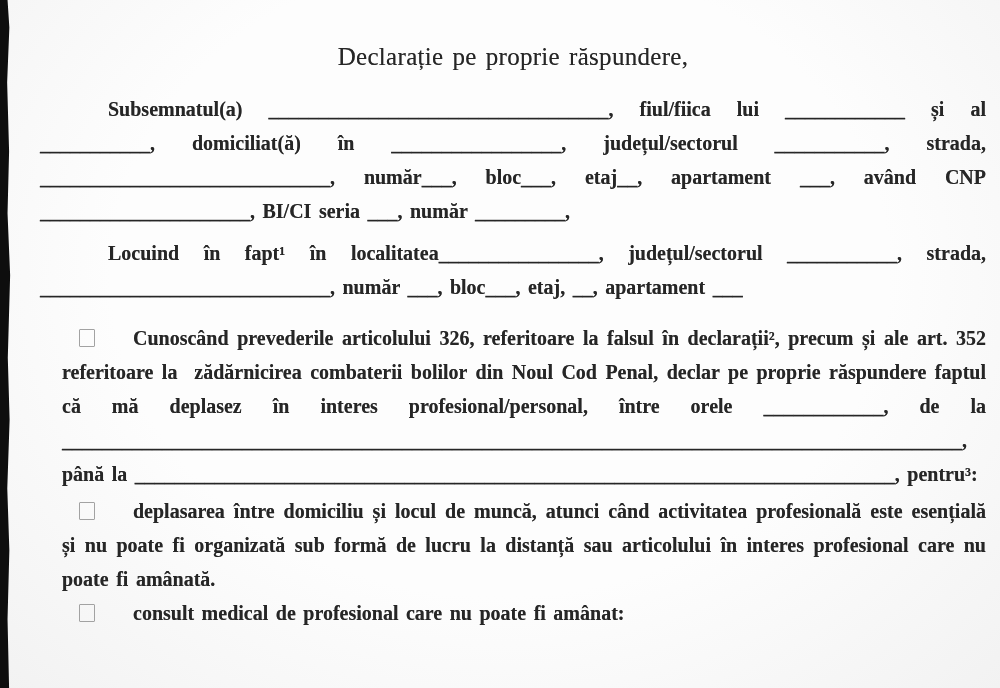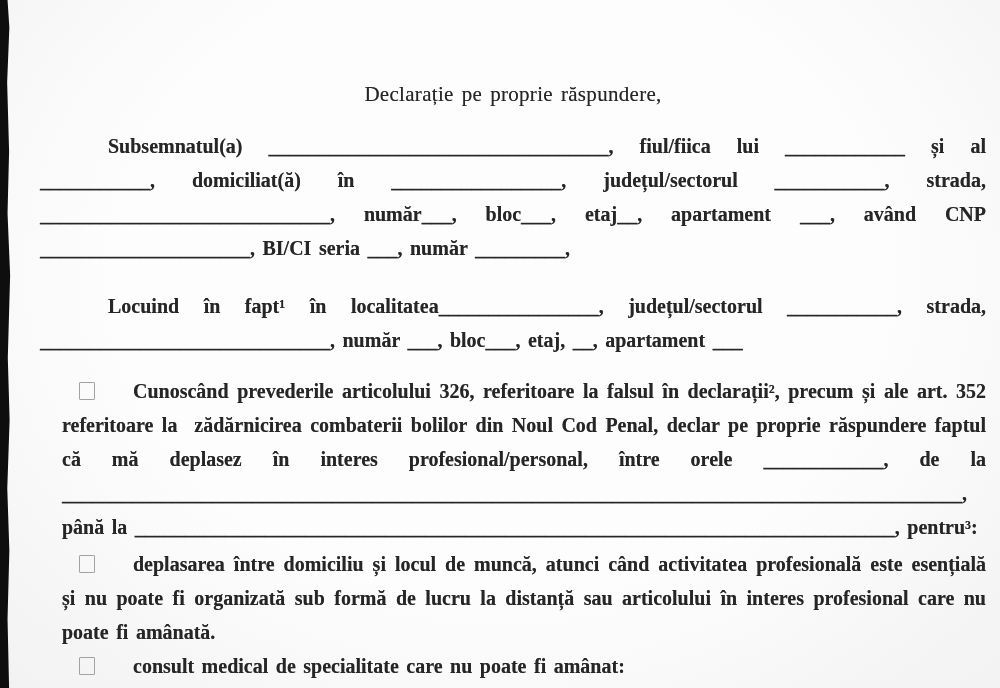--- a/index.html
+++ b/index.html
@@ -15,29 +15,29 @@
   }
   .content {
     position: absolute; left: 40px; top: 0; width: 946px;
     font-family: "Liberation Serif", "DejaVu Serif", serif;
     font-size: 20px; line-height: 34px; color: #262626;
     text-align: justify; word-spacing: 2.5px;
     filter: blur(0.4px);
     text-shadow: 0 0 0.6px rgba(45,45,45,0.55);
   }
   .title {
-    margin: 0; padding-top: 77px; line-height: 34px;
-    font-size: 21px; font-weight: 400; letter-spacing: 0.3px;
+    margin: 0; padding-top: 40px; line-height: 34px;
+    font-size: 25px; font-weight: 400; letter-spacing: 0.3px;
     text-align: center;
   }
   .para { margin: 0; white-space: pre-wrap; font-weight: bold; }
   .indent { text-indent: 68px; }
   .check-para { text-indent: 17px; margin-left: 22px; }
   .p-identity   { margin-top: 18px; }
-  .p-residence  { margin-top: 24px; }
+  .p-residence  { margin-top: 8px; }
   .p-declaration{ margin-top: 17px; }
   .p-reason1    { margin-top: 3px; }
   .p-reason2    { margin-top: 0; }
   .checkbox {
     display: inline-block; width: 14px; height: 16px;
     border: 1.5px solid #a2a2a2; border-radius: 1px;
     margin-right: 38px; vertical-align: -2px;
     background: transparent;
   }
 </style>
@@ -53,16 +53,16 @@
     <h1 class="title">Declarație pe proprie răspundere,</h1>
 
     <p class="para indent p-identity">Subsemnatul(a) __________________________________, fiul/fiica lui ____________ și al ___________, domiciliat(ă) în _________________, județul/sectorul ___________, strada, _____________________________, număr___, bloc___, etaj__, apartament ___, având CNP _____________________, BI/CI seria ___, număr _________,</p>
 
     <p class="para indent p-residence">Locuind în fapt¹ în localitatea________________, județul/sectorul ___________, strada, _____________________________, număr ___, bloc___, etaj, __, apartament ___</p>
 
     <p class="para check-para p-declaration"><span class="checkbox"></span><span>Cunoscând prevederile articolului 326, referitoare la falsul în declarații², precum și ale art. 352 referitoare la  zădărnicirea combaterii bolilor din Noul Cod Penal, declar pe proprie răspundere faptul că mă deplasez în interes profesional/personal, între orele ____________, de la __________________________________________________________________________________________, până la ____________________________________________________________________________, pentru³:</span></p>
 
     <p class="para check-para p-reason1"><span class="checkbox"></span><span>deplasarea între domiciliu și locul de muncă, atunci când activitatea profesională este esențială și nu poate fi organizată sub formă de lucru la distanță sau articolului în interes profesional care nu poate fi amânată.</span></p>
 
-    <p class="para check-para p-reason2"><span class="checkbox"></span><span>consult medical de specialitate care nu poate fi amânat:</span></p>
+    <p class="para check-para p-reason2"><span class="checkbox"></span><span>consult medical de profesional care nu poate fi amânat:</span></p>
 
   </div>
 </div>
 
 </body></html>

